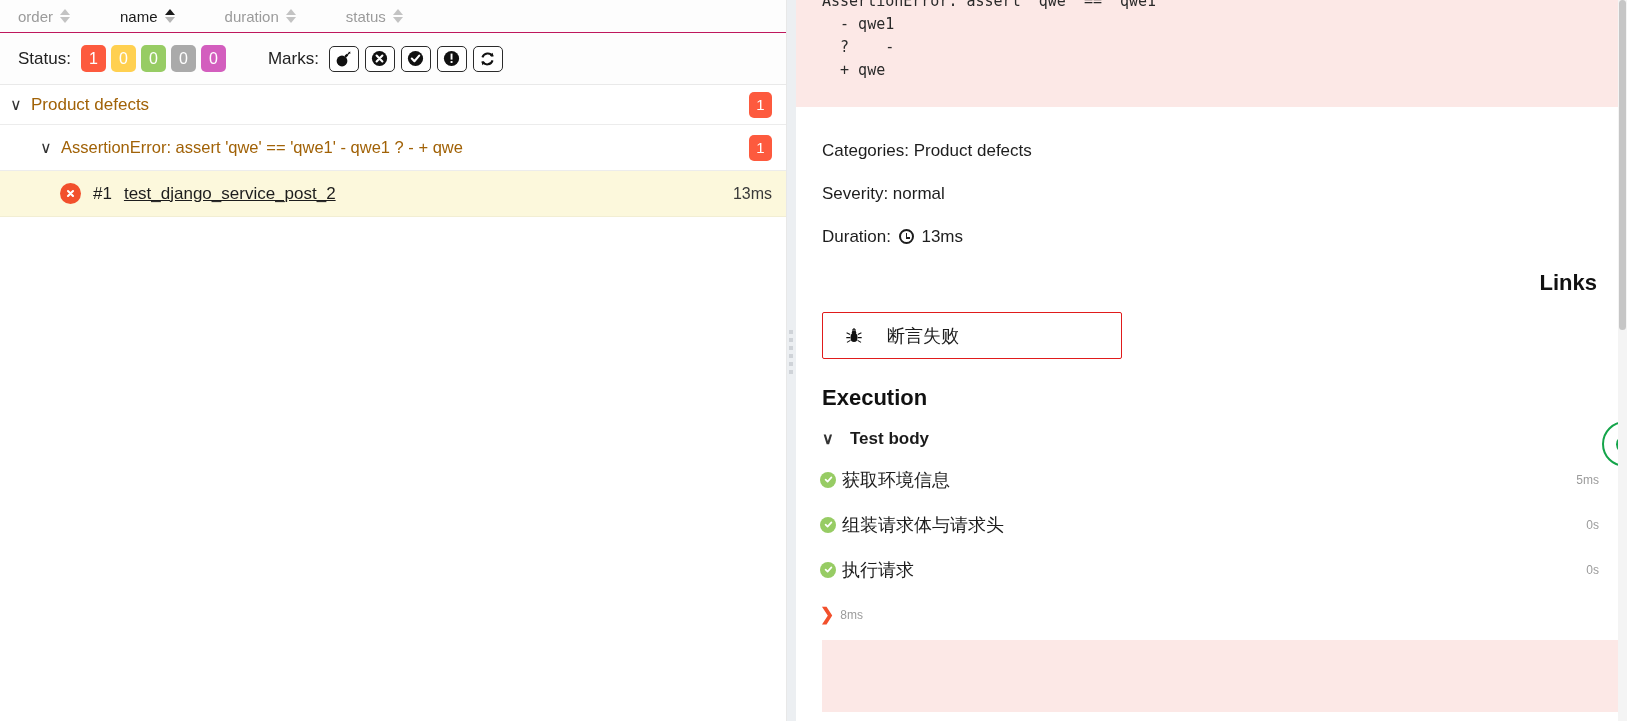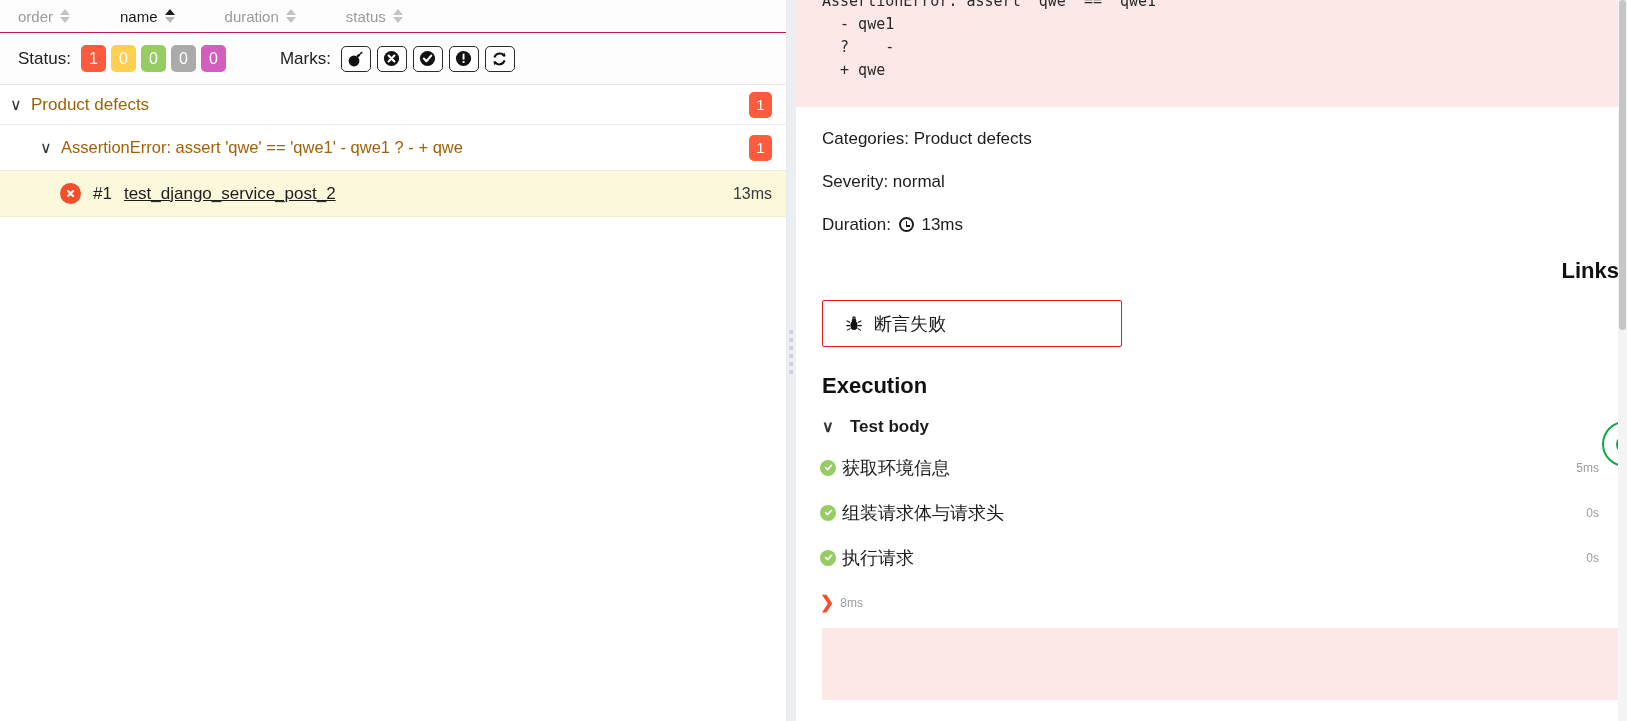--- a/index.html
+++ b/index.html
@@ -44,21 +44,21 @@
     padding-left: 18px; background: #fdfdfd;
     border-bottom: 1px solid #e9e9e9;
   }
   .filter-label { font-size: 17px; color: #222; margin-right: 10px; }
   .status-chips { display: flex; gap: 5px; }
   .chip {
     width: 25px; height: 27px; border-radius: 5px;
     display: flex; align-items: center; justify-content: center;
     color: #fff; font-size: 16px; cursor: pointer;
   }
-  .marks-label { font-size: 17px; color: #222; margin-left: 54px; margin-right: 10px; }
+  .marks-label { font-size: 17px; color: #222; margin-left: 42px; margin-right: 10px; }
   .marks { display: flex; gap: 6px; }
   .mark-btn {
     width: 30px; height: 26px; border: 1px solid #2b2b2b; border-radius: 5px;
     background: #fff; display: flex; align-items: center; justify-content: center;
     cursor: pointer; padding: 0;
   }
 
   
   .tree { flex: 1; overflow: hidden; }
   .tree-row {
@@ -105,34 +105,34 @@
     flex: 1; height: 721px; background: #fff;
     overflow: hidden; position: relative;
   }
   .error-block {
     background: #fce8e6; padding: 0 0 0 26px;
     font-family: "DejaVu Sans Mono", "Liberation Mono", monospace;
     font-size: 15px; color: #2a2a2a; line-height: 23px;
     white-space: pre; height: 118px; overflow: hidden;
     margin-top: -11px; padding-top: 1px;
   }
-  .meta { padding: 22px 8px 0 26px; }
+  .meta { padding: 22px 30px 0 26px; margin-top: 12px; }
   .meta-line { font-size: 17px; color: #1d1d1d; margin-bottom: 23px; }
   .clock-ico {
     display: inline-block; width: 15px; height: 15px;
     border: 2px solid #1d1d1d; border-radius: 50%;
     position: relative; vertical-align: -2px; margin: 0 3px;
   }
   .clock-ico::before { content:""; position:absolute; left:5px; top:2px; width:1.6px; height:6px; background:#1d1d1d; }
   .clock-ico::after  { content:""; position:absolute; left:5px; top:6px; width:4px; height:1.6px; background:#1d1d1d; }
   .sec-title { font-size: 22px; font-weight: bold; color: #111; margin: 2px 0 16px 0; text-align: right; }
   .link-box {
     border: 1px solid #e01b1b; border-radius: 2px;
     width: 300px; height: 47px; display: flex; align-items: center;
-    padding-left: 22px; gap: 11px; cursor: pointer; background: #fff;
+    padding-left: 22px; gap: 24px; cursor: pointer; background: #fff;
   }
   .link-text { font-size: 18px; color: #1d1d1d; }
   .exec-title { font-size: 22px; font-weight: bold; color: #111; margin: 26px 0 18px 0; }
   .testbody-row {
     display: flex; align-items: center; gap: 7px;
     font-size: 17px; font-weight: bold; color: #1b1b1b;
     margin-bottom: 8px; cursor: pointer;
   }
   .step {
     display: flex; align-items: center;

